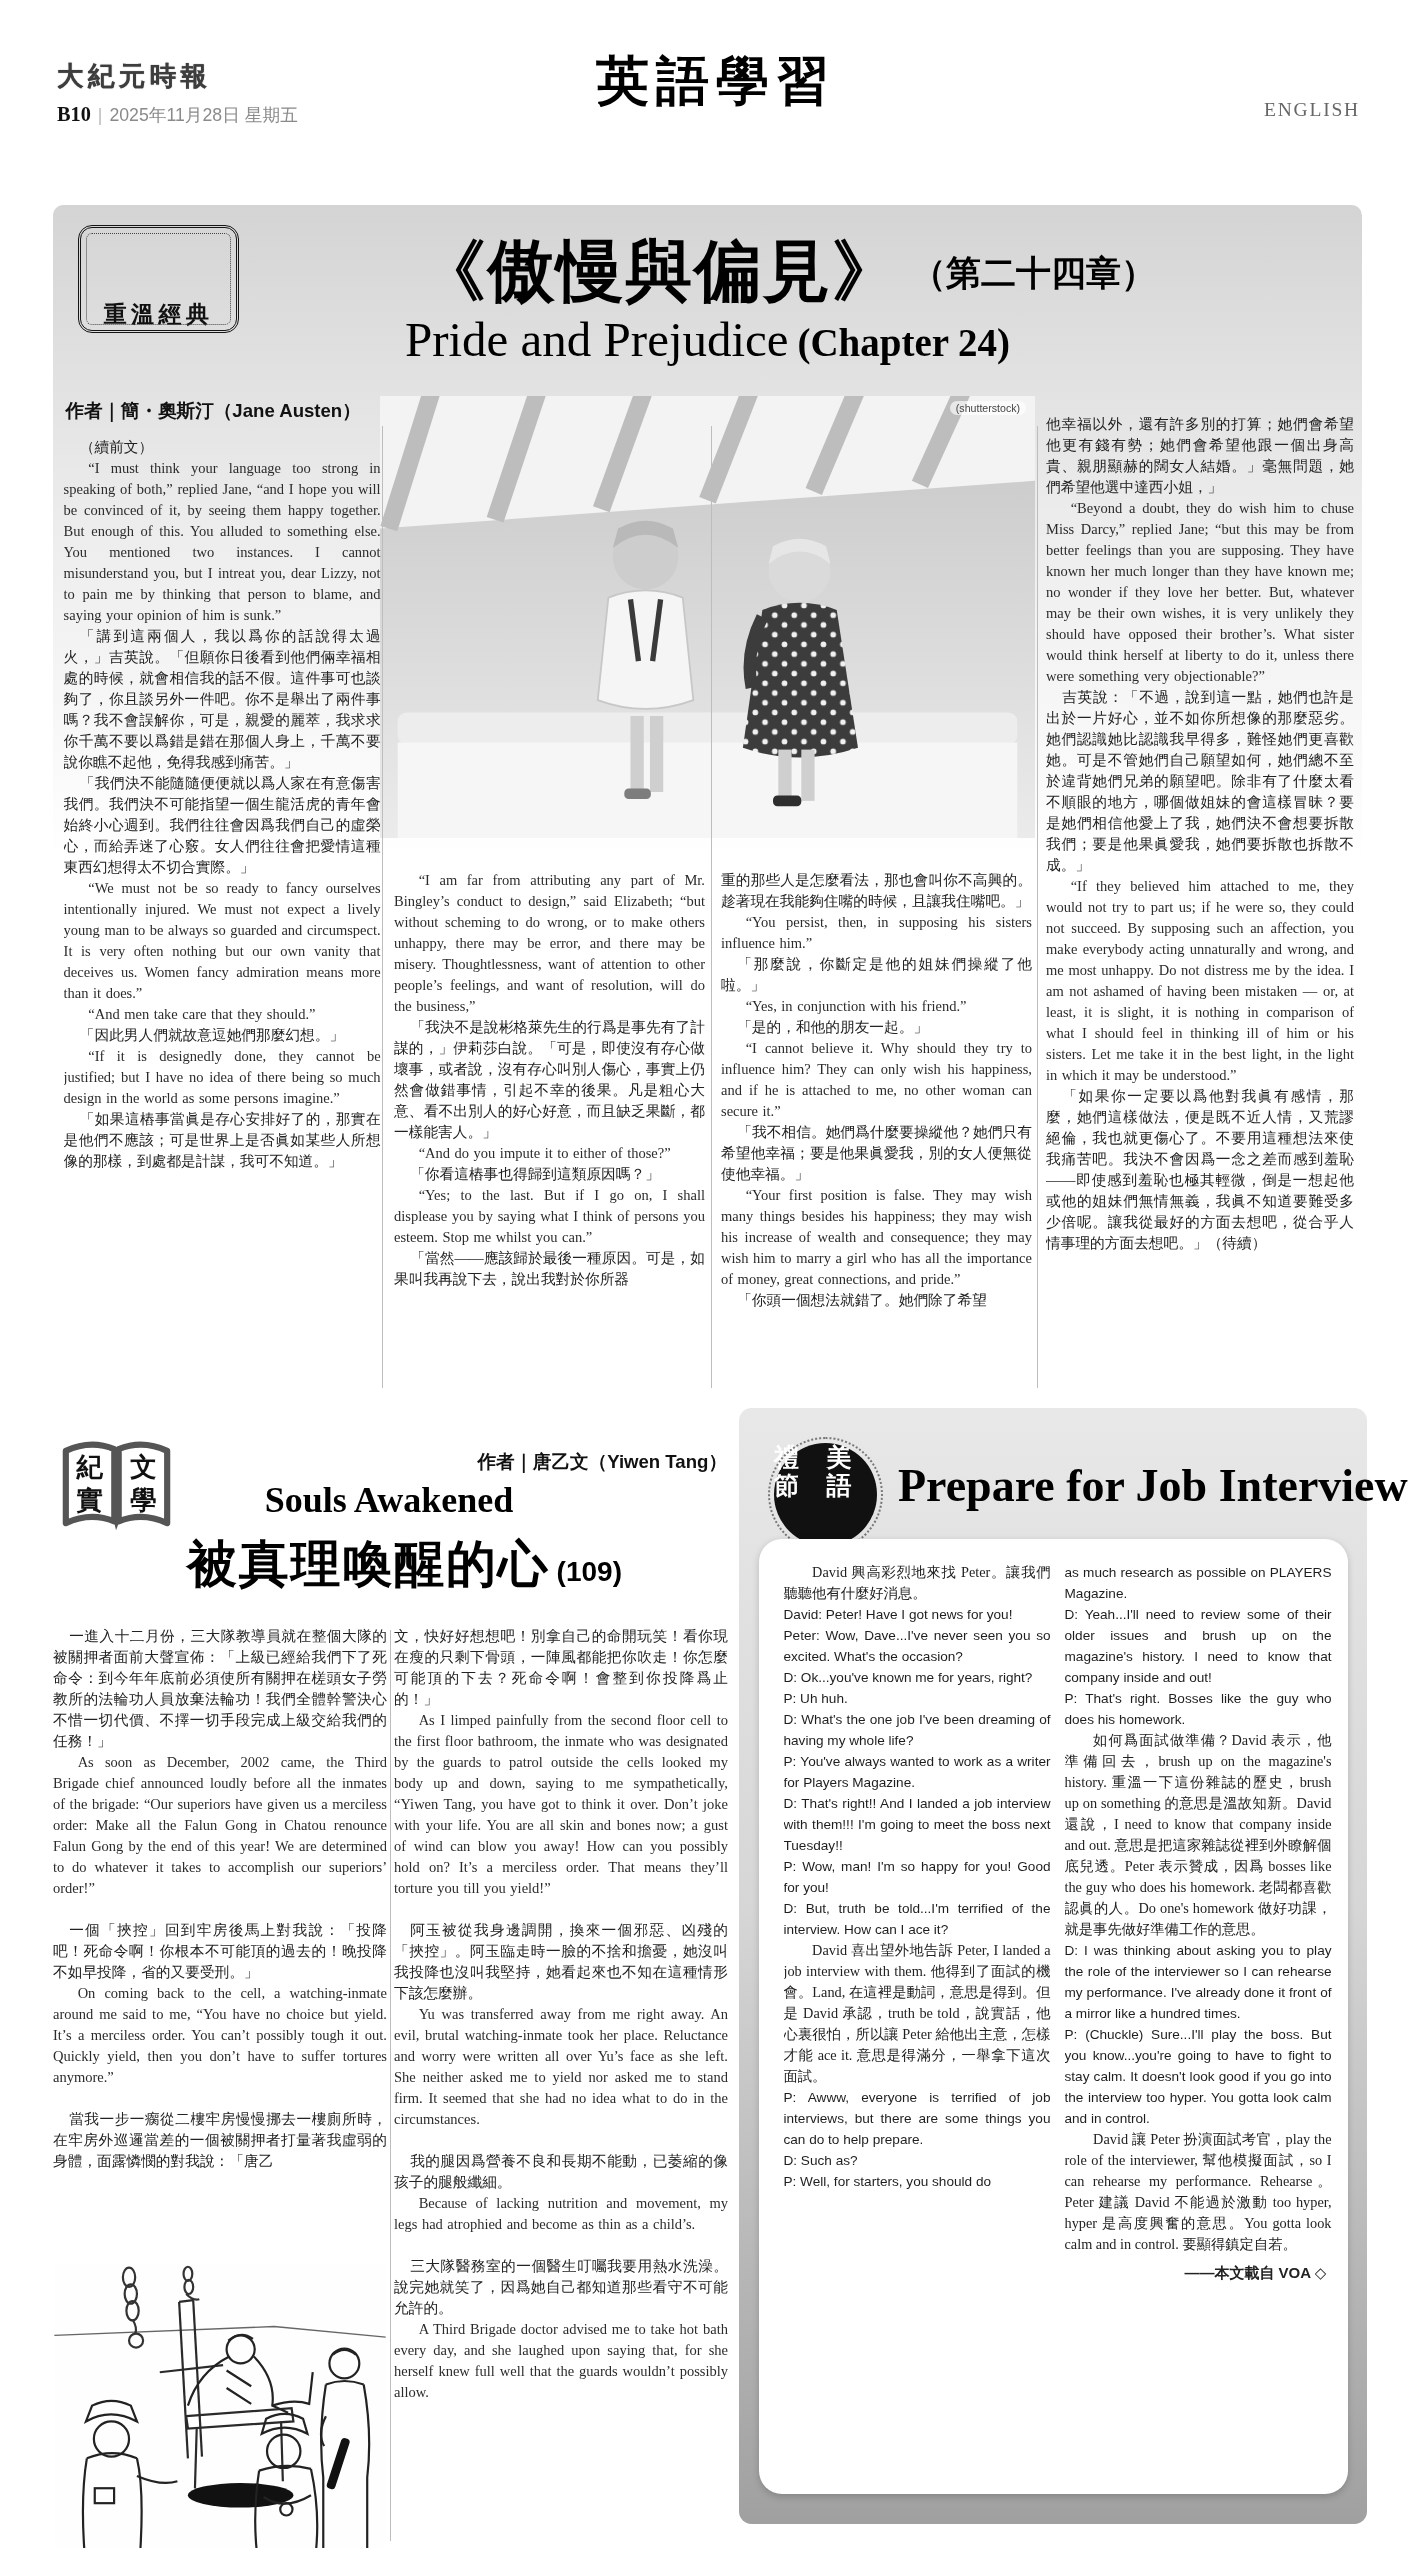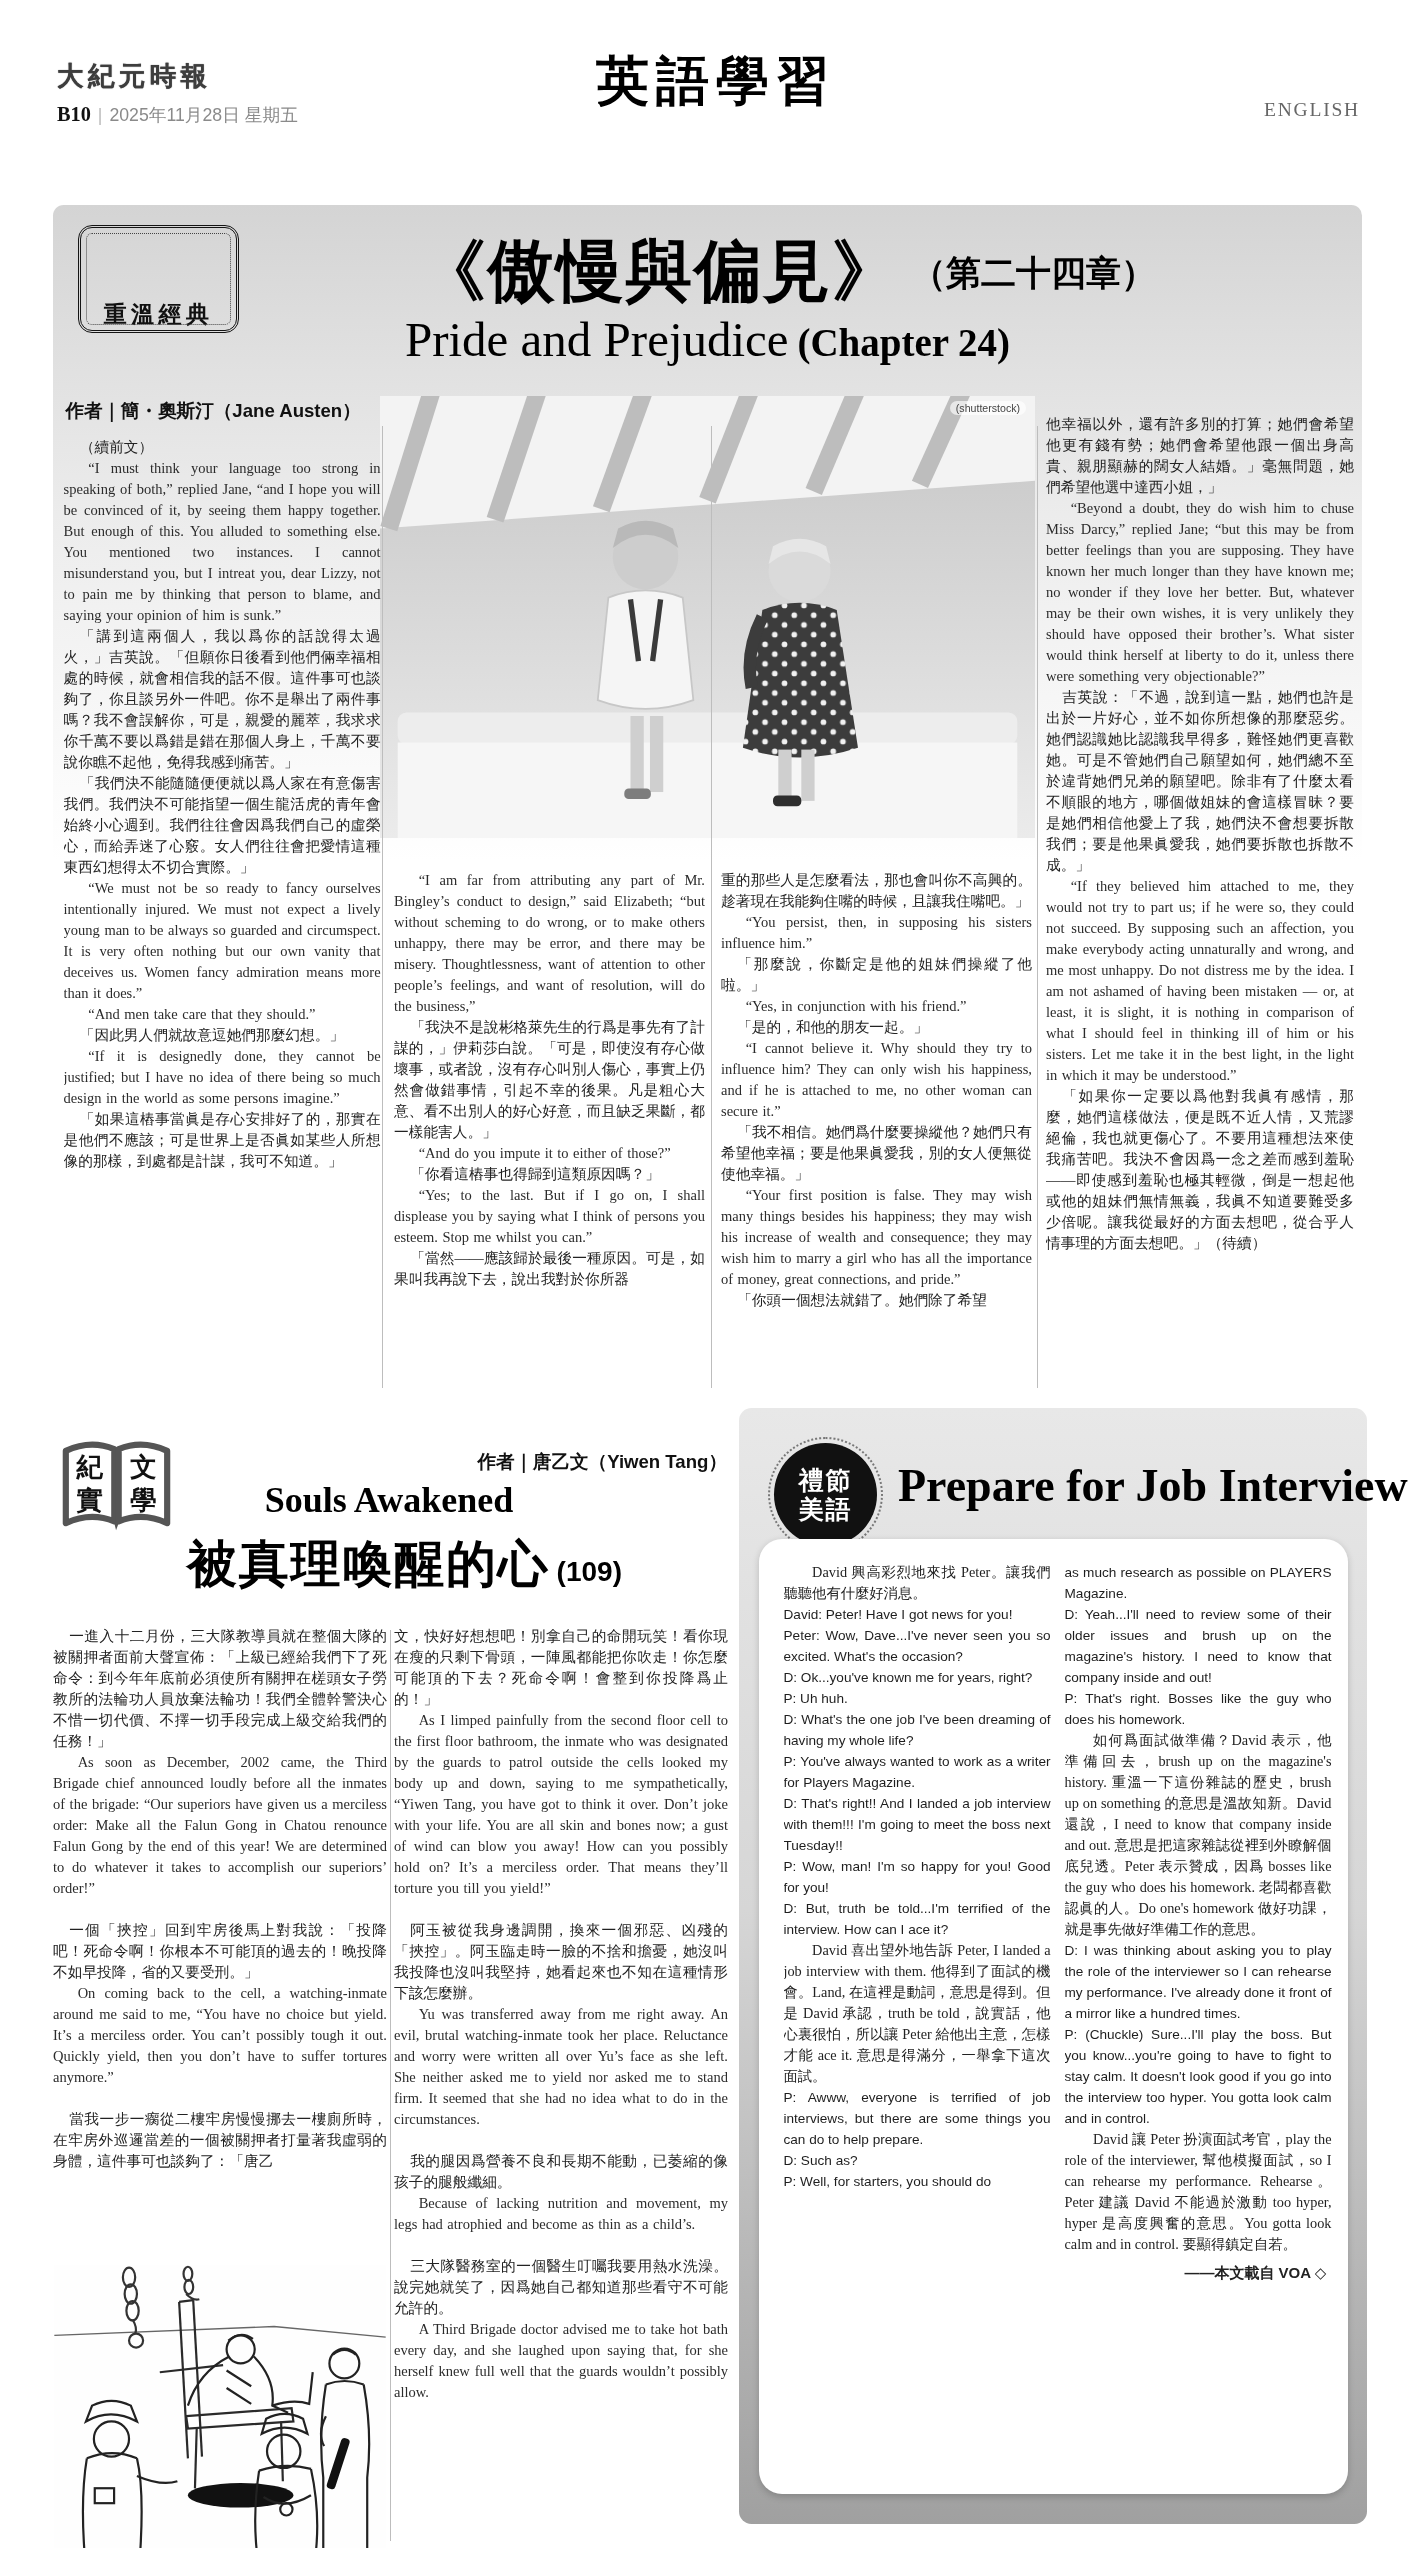--- a/index.html
+++ b/index.html
@@ -65,21 +65,21 @@
   .s-col1{left:0;top:214px;width:334px;height:639px;}
   .s-col2{left:341px;top:214px;width:334px;height:920px;}
   .souls-vrule{position:absolute;left:337px;top:218px;width:0.9px;height:911px;background:#bdbdbd;}
   .illustration{position:absolute;left:0;top:853px;width:334px;height:283px;background:#fff;}
   .illustration svg{display:block;width:100%;height:100%;}
 
   
   .interview{position:absolute;left:739px;top:1408px;width:628px;height:1116px;border-radius:12.4px;
              background:linear-gradient(180deg,#e8e8e8 0%,#d6d6d6 45%,#a0a0a0 100%);}
   .iv-badge{position:absolute;left:35px;top:35px;width:103px;height:103px;border-radius:50%;background:#111;
-            outline:2.7px dotted #777;outline-offset:4.4px;display:flex;flex-direction:column;align-items:center;justify-content:center;gap:1.8px;}
+            outline:2.7px dotted #777;outline-offset:4.4px;display:flex;flex-direction:row;align-items:flex-start;justify-content:center;gap:1.8px;}
   .iv-badge div{color:#fff;font-weight:900;font-size:25px;line-height:28px;letter-spacing:1.8px;font-family:"Liberation Sans","DejaVu Sans",sans-serif;}
   .iv-title{position:absolute;left:159px;top:51px;white-space:nowrap;color:#000;}
   .iv-title .main{font-size:46px;font-weight:bold;}
   .iv-title .issue{font-size:26px;font-weight:bold;margin-left:7px;vertical-align:5.3px;}
   .iv-white{position:absolute;left:19.5px;top:131px;width:589px;height:955px;background:#fff;border-radius:23px;box-shadow:0 2.7px 7px rgba(0,0,0,.18);}
   .iv-col{position:absolute;top:23px;height:913px;width:267px;overflow:hidden;}
   .iv-col1{left:25px;}
   .iv-col2{left:306px;}
 </style>
 </head>
@@ -216,21 +216,21 @@
     <div class="souls-title-en" data-name="souls-title-en">Souls Awakened</div>
     <div class="souls-title-zh" data-name="souls-title-zh">
       <span class="main" data-name="souls-title-zh-text">被真理喚醒的心</span><span class="issue" data-name="souls-issue-number">(109)</span>
     </div>
     <div class="souls-vrule" data-name="column-rule"></div>
     <div class="pcol s-col1" data-name="souls-column-1">
         <p class="para zh" data-name="paragraph">一進入十二月份，三大隊教導員就在整個大隊的被關押者面前大聲宣佈：「上級已經給我們下了死命令：到今年年底前必須使所有關押在槎頭女子勞教所的法輪功人員放棄法輪功！我們全體幹警決心不惜一切代價、不擇一切手段完成上級交給我們的任務！」</p>
         <p class="para en" data-name="paragraph">As soon as December, 2002 came, the Third Brigade chief announced loudly before all the inmates of the brigade: “Our superiors have given us a merciless order: Make all the Falun Gong in Chatou renounce Falun Gong by the end of this year! We are determined to do whatever it takes to accomplish our superiors’ order!”</p>
         <p class="para zh gap" data-name="paragraph">一個「挾控」回到牢房後馬上對我說：「投降吧！死命令啊！你根本不可能頂的過去的！晚投降不如早投降，省的又要受刑。」</p>
         <p class="para en" data-name="paragraph">On coming back to the cell, a watching-inmate around me said to me, “You have no choice but yield. It’s a merciless order. You can’t possibly tough it out. Quickly yield, then you don’t have to suffer tortures anymore.”</p>
-        <p class="para zh gap" data-name="paragraph">當我一步一瘸從二樓牢房慢慢挪去一樓廁所時，在牢房外巡邏當差的一個被關押者打量著我虛弱的身體，這件事可也談夠了：「唐乙</p>
+        <p class="para zh gap" data-name="paragraph">當我一步一瘸從二樓牢房慢慢挪去一樓廁所時，在牢房外巡邏當差的一個被關押者打量著我虛弱的身體，面露憐憫的對我說：「唐乙</p>
       </div>
     <div class="pcol s-col2" data-name="souls-column-2">
         <p class="para zh cont" data-name="paragraph">文，快好好想想吧！別拿自己的命開玩笑！看你現在瘦的只剩下骨頭，一陣風都能把你吹走！你怎麼可能頂的下去？死命令啊！會整到你投降爲止的！」</p>
         <p class="para en" data-name="paragraph">As I limped painfully from the second floor cell to the first floor bathroom, the inmate who was designated by the guards to patrol outside the cells looked my body up and down, saying to me sympathetically, “Yiwen Tang, you have got to think it over. Don’t joke with your life. You are all skin and bones now; a gust of wind can blow you away! How can you possibly hold on? It’s a merciless order. That means they’ll torture you till you yield!”</p>
         <p class="para zh gap" data-name="paragraph">阿玉被從我身邊調開，換來一個邪惡、凶殘的「挾控」。阿玉臨走時一臉的不捨和擔憂，她沒叫我投降也沒叫我堅持，她看起來也不知在這種情形下該怎麼辦。</p>
         <p class="para en" data-name="paragraph">Yu was transferred away from me right away. An evil, brutal watching-inmate took her place. Reluctance and worry were written all over Yu’s face as she left. She neither asked me to yield nor asked me to stand firm. It seemed that she had no idea what to do in the circumstances.</p>
         <p class="para zh gap" data-name="paragraph">我的腿因爲營養不良和長期不能動，已萎縮的像孩子的腿般纖細。</p>
         <p class="para en" data-name="paragraph">Because of lacking nutrition and movement, my legs had atrophied and become as thin as a child’s.</p>
         <p class="para zh gap" data-name="paragraph">三大隊醫務室的一個醫生叮囑我要用熱水洗澡。說完她就笑了，因爲她自己都知道那些看守不可能允許的。</p>
         <p class="para en" data-name="paragraph">A Third Brigade doctor advised me to take hot bath every day, and she laughed upon saying that, for she herself knew full well that the guards wouldn’t possibly allow.</p>

